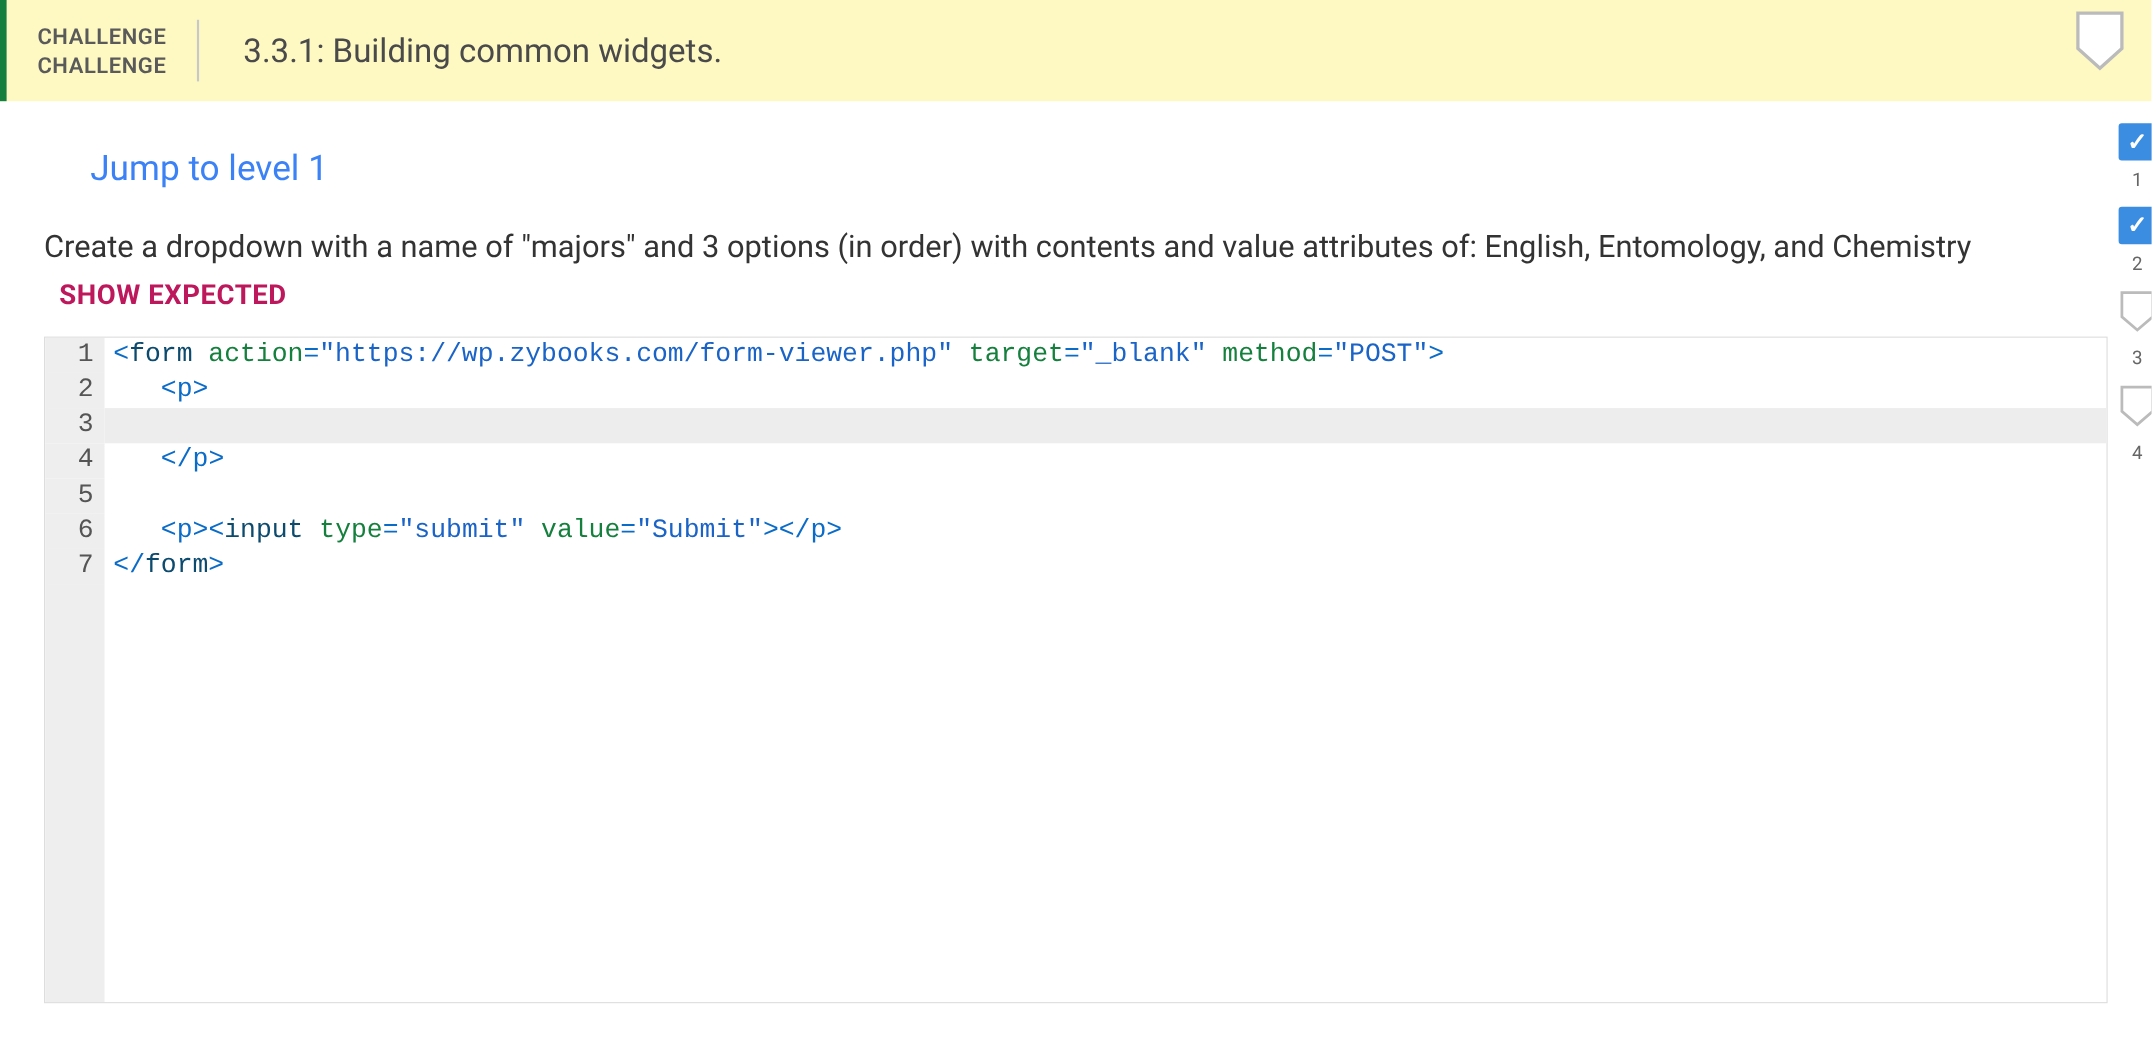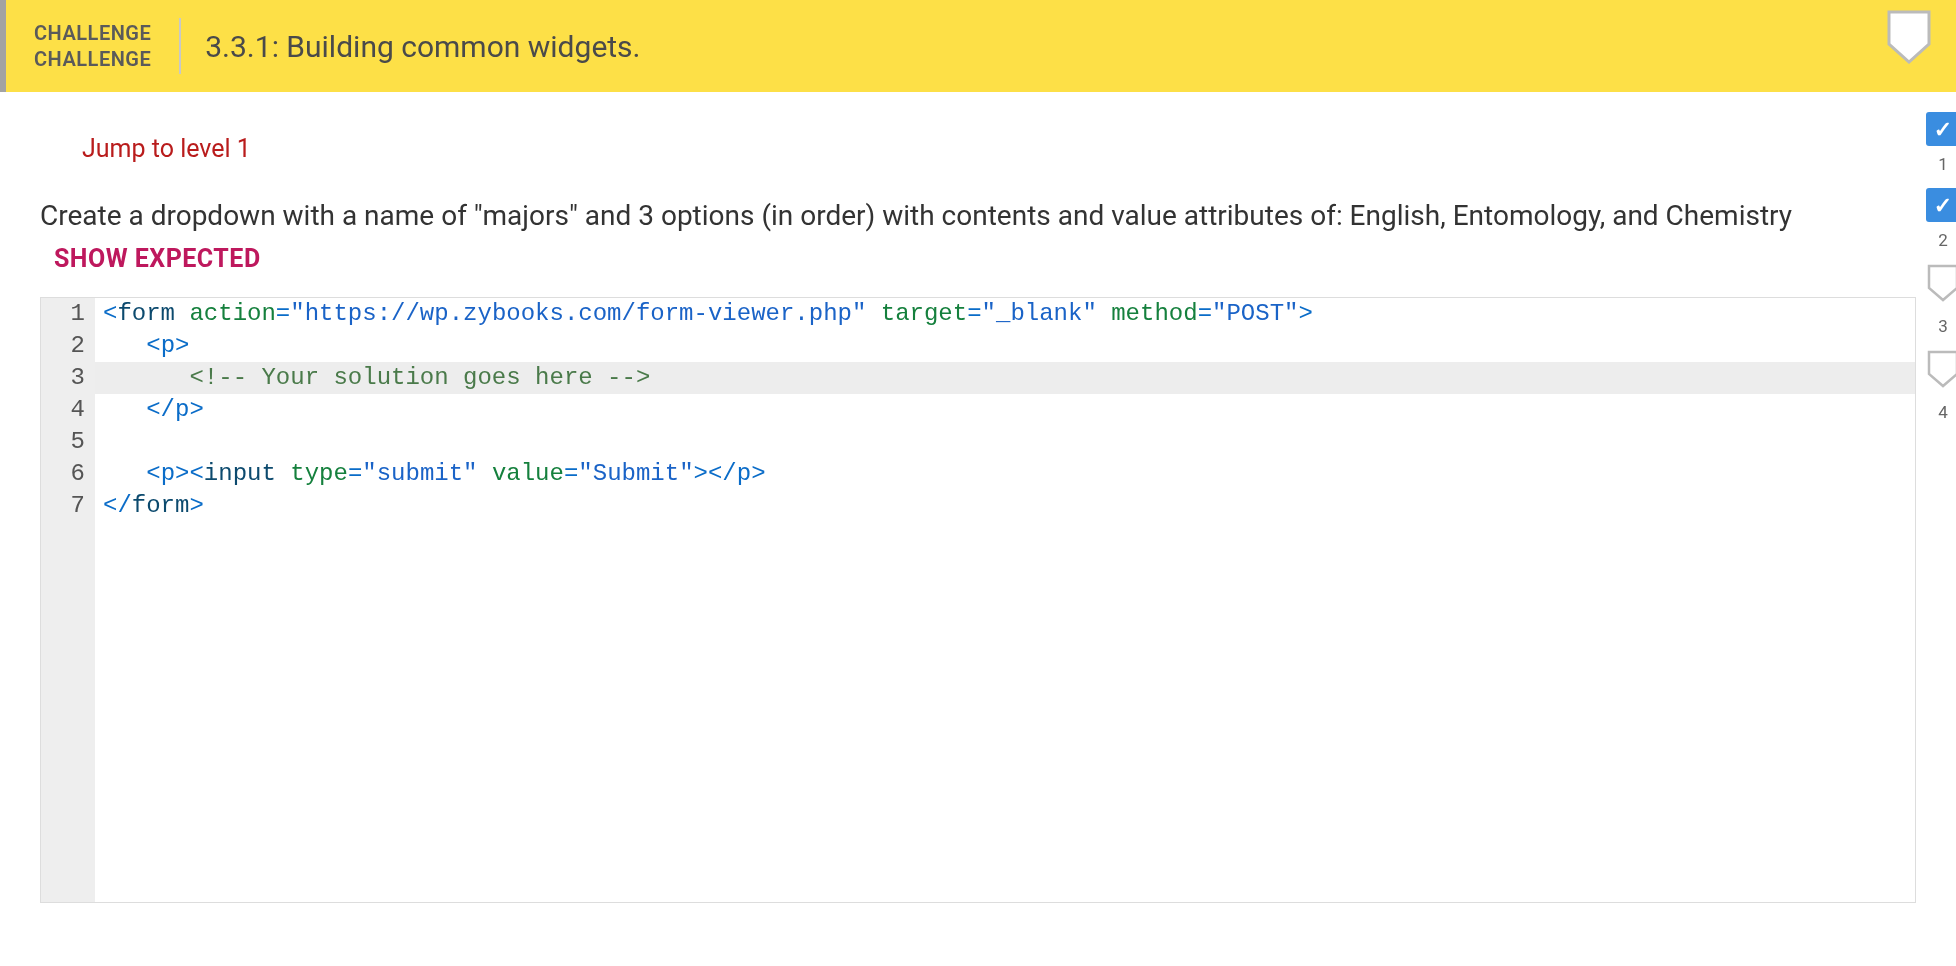--- a/index.html
+++ b/index.html
@@ -3,58 +3,58 @@
 <meta charset="utf-8">
 <style>
   * { box-sizing: border-box; margin: 0; padding: 0; }
   body {
     font-family: -apple-system, BlinkMacSystemFont, "Segoe UI", Roboto, "Helvetica Neue", Arial, sans-serif;
     background: #fff;
     color: #333;
     width: 1956px;
   }
   .header {
-    background: #fde047;
-    border-left: 6px solid #a3a3a3;
+    background: #fef9c3;
+    border-left: 6px solid #15803d;
     display: flex;
     align-items: center;
     height: 92px;
     position: relative;
   }
   .challenge-label {
     padding: 0 28px;
     font-size: 20px;
     font-weight: 600;
     color: #5a5a5a;
     letter-spacing: 0.5px;
     line-height: 1.3;
   }
   .vdiv {
     width: 2px;
     height: 56px;
     background: #c8c8c8;
   }
   .title {
-    padding-left: 24px;
+    padding-left: 40px;
     font-size: 30px;
     font-weight: 400;
     color: #4a4a4a;
   }
   .shield {
     position: absolute;
     right: 24px;
     top: 10px;
   }
   .content {
     padding: 0 40px 40px 40px;
     position: relative;
   }
   .jump {
-    color: #b91c1c;
-    font-size: 25px;
+    color: #3b82f6;
+    font-size: 32px;
     font-weight: 400;
     margin: 42px 0 32px 42px;
     cursor: pointer;
     display: inline-block;
   }
   .prompt {
     font-size: 28px;
     color: #333;
     line-height: 1.5;
     margin-bottom: 18px;
@@ -174,21 +174,21 @@
     <div class="row">
       <div class="gutter">1</div>
       <div class="code"><span class="t-punc">&lt;</span><span class="t-ftag">form</span><span> </span><span class="t-attr">action</span><span class="t-punc">=</span><span class="t-action">"https://wp.zybooks.com/form-viewer.php"</span><span> </span><span class="t-attr">target</span><span class="t-punc">=</span><span class="t-str">"_blank"</span><span> </span><span class="t-attr">method</span><span class="t-punc">=</span><span class="t-str">"POST"</span><span class="t-punc">&gt;</span></div>
     </div>
     <div class="row">
       <div class="gutter">2</div>
       <div class="code"><span>   </span><span class="t-punc">&lt;</span><span class="t-tag">p</span><span class="t-punc">&gt;</span></div>
     </div>
     <div class="row active">
       <div class="gutter">3</div>
-      <div class="code"><span>      </span><span class="t-cmt">&lt;!-- Your solution goes here --&gt;</span></div>
+      <div class="code"><span>      </span></div>
     </div>
     <div class="row">
       <div class="gutter">4</div>
       <div class="code"><span>   </span><span class="t-punc">&lt;/</span><span class="t-tag">p</span><span class="t-punc">&gt;</span></div>
     </div>
     <div class="row">
       <div class="gutter">5</div>
       <div class="code"><span></span></div>
     </div>
     <div class="row">

